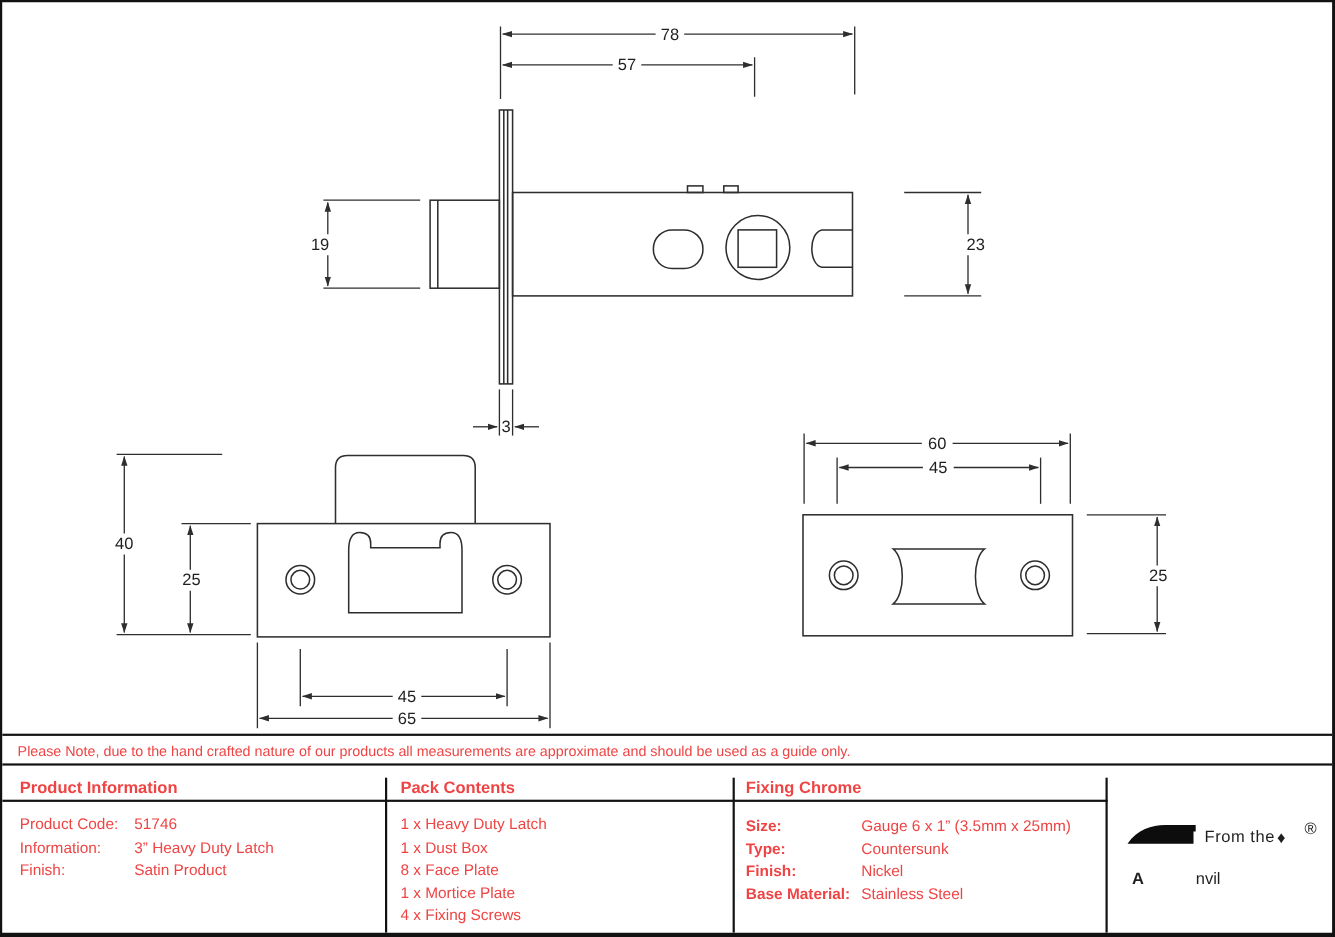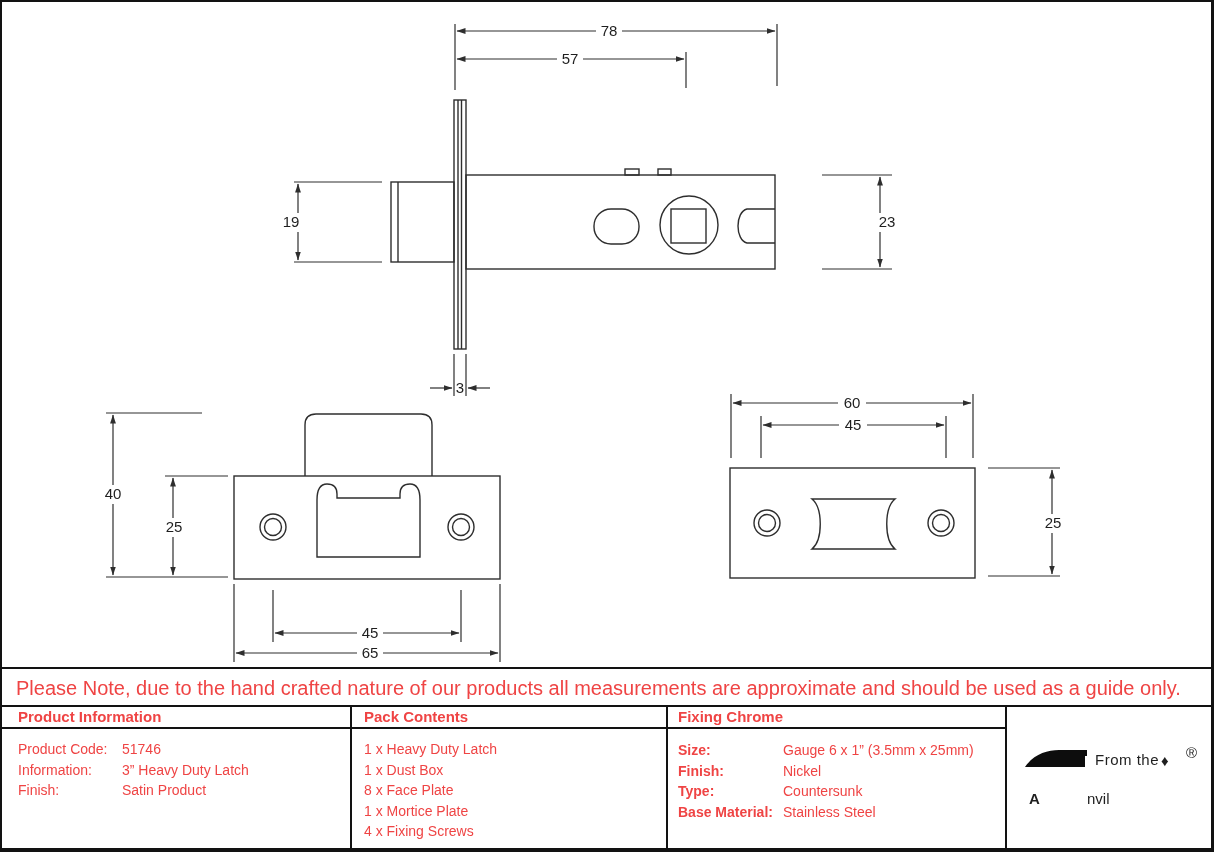--- a/index.html
+++ b/index.html
@@ -5,23 +5,23 @@
   html,body{margin:0;padding:0;background:#fff;}
   .page{
     position:relative;width:1214px;height:852px;box-sizing:border-box;
     border:2px solid #121212;border-bottom-width:4px;border-right-width:3px;
     background:#fff;font-family:"Liberation Sans",sans-serif;color:#ef4444;
     overflow:hidden;
   }
   svg text{font-family:"Liberation Sans",sans-serif;font-size:15px;fill:#1f1f1f;}
   .drawing{position:absolute;left:0;top:0;}
   .note-bar{
-    position:absolute;left:0;right:0;top:665px;height:40px;box-sizing:border-box;
+    position:absolute;left:0;right:0;top:665px;height:29px;box-sizing:border-box;
     border-top:2px solid #121212;border-bottom:2px solid #121212;
-    display:flex;align-items:center;padding:2px 14px 0 14px;font-size:20px;
+    display:flex;align-items:center;padding:2px 14px 0 14px;font-size:13px;
   }
   .col-divider{position:absolute;top:705px;bottom:0;width:2px;background:#121212;}
   #div1{left:348px;}#div2{left:664px;}#div3{left:1003px;}
   .header-underline{position:absolute;top:725px;left:0;width:1005px;height:2px;background:#121212;}
   .th{position:absolute;top:705px;height:20px;line-height:20px;font-weight:bold;font-size:15px;}
   .th1{left:16px;}.th2{left:362px;}.th3{left:676px;}
   .tbody{position:absolute;font-size:14px;line-height:20.5px;}
   .ti{left:16px;top:737px;}
   .tp{left:362px;top:737px;}
   .tf{left:676px;top:738px;}
@@ -196,24 +196,24 @@
     <div>8 x Face Plate</div>
     <div>1 x Mortice Plate</div>
     <div>4 x Fixing Screws</div>
   </div>
 
   <div class="tbody tf">
     <div class="kv">
       <span class="k">Size:</span><span class="v">Gauge 6 x 1” (3.5mm x 25mm)</span>
     </div>
     <div class="kv">
+      <span class="k">Type:</span><span class="v">Countersunk</span>
+    </div>
+    <div class="kv">
       <span class="k">Finish:</span><span class="v">Nickel</span>
-    </div>
-    <div class="kv">
-      <span class="k">Type:</span><span class="v">Countersunk</span>
     </div>
     <div class="kv">
       <span class="k">Base Material:</span><span class="v">Stainless Steel</span>
     </div>
   </div>
 
   <svg class="logo" width="176" height="64" viewBox="0 0 176 64">
     <text x="6" y="60" font-family="DejaVu Serif, Liberation Serif, serif" font-size="56" font-weight="bold" fill="#0d0d0d">A</text>
     <path fill="#0d0d0d" d="M2 23 C11 10 24 6 36 6 L64 6 L64 12 L62 12 L62 23 Z"></path>
     <text x="72" y="21" font-family="DejaVu Serif, Liberation Serif, serif" font-size="14" fill="#0d0d0d" letter-spacing="0.5">From the</text>

